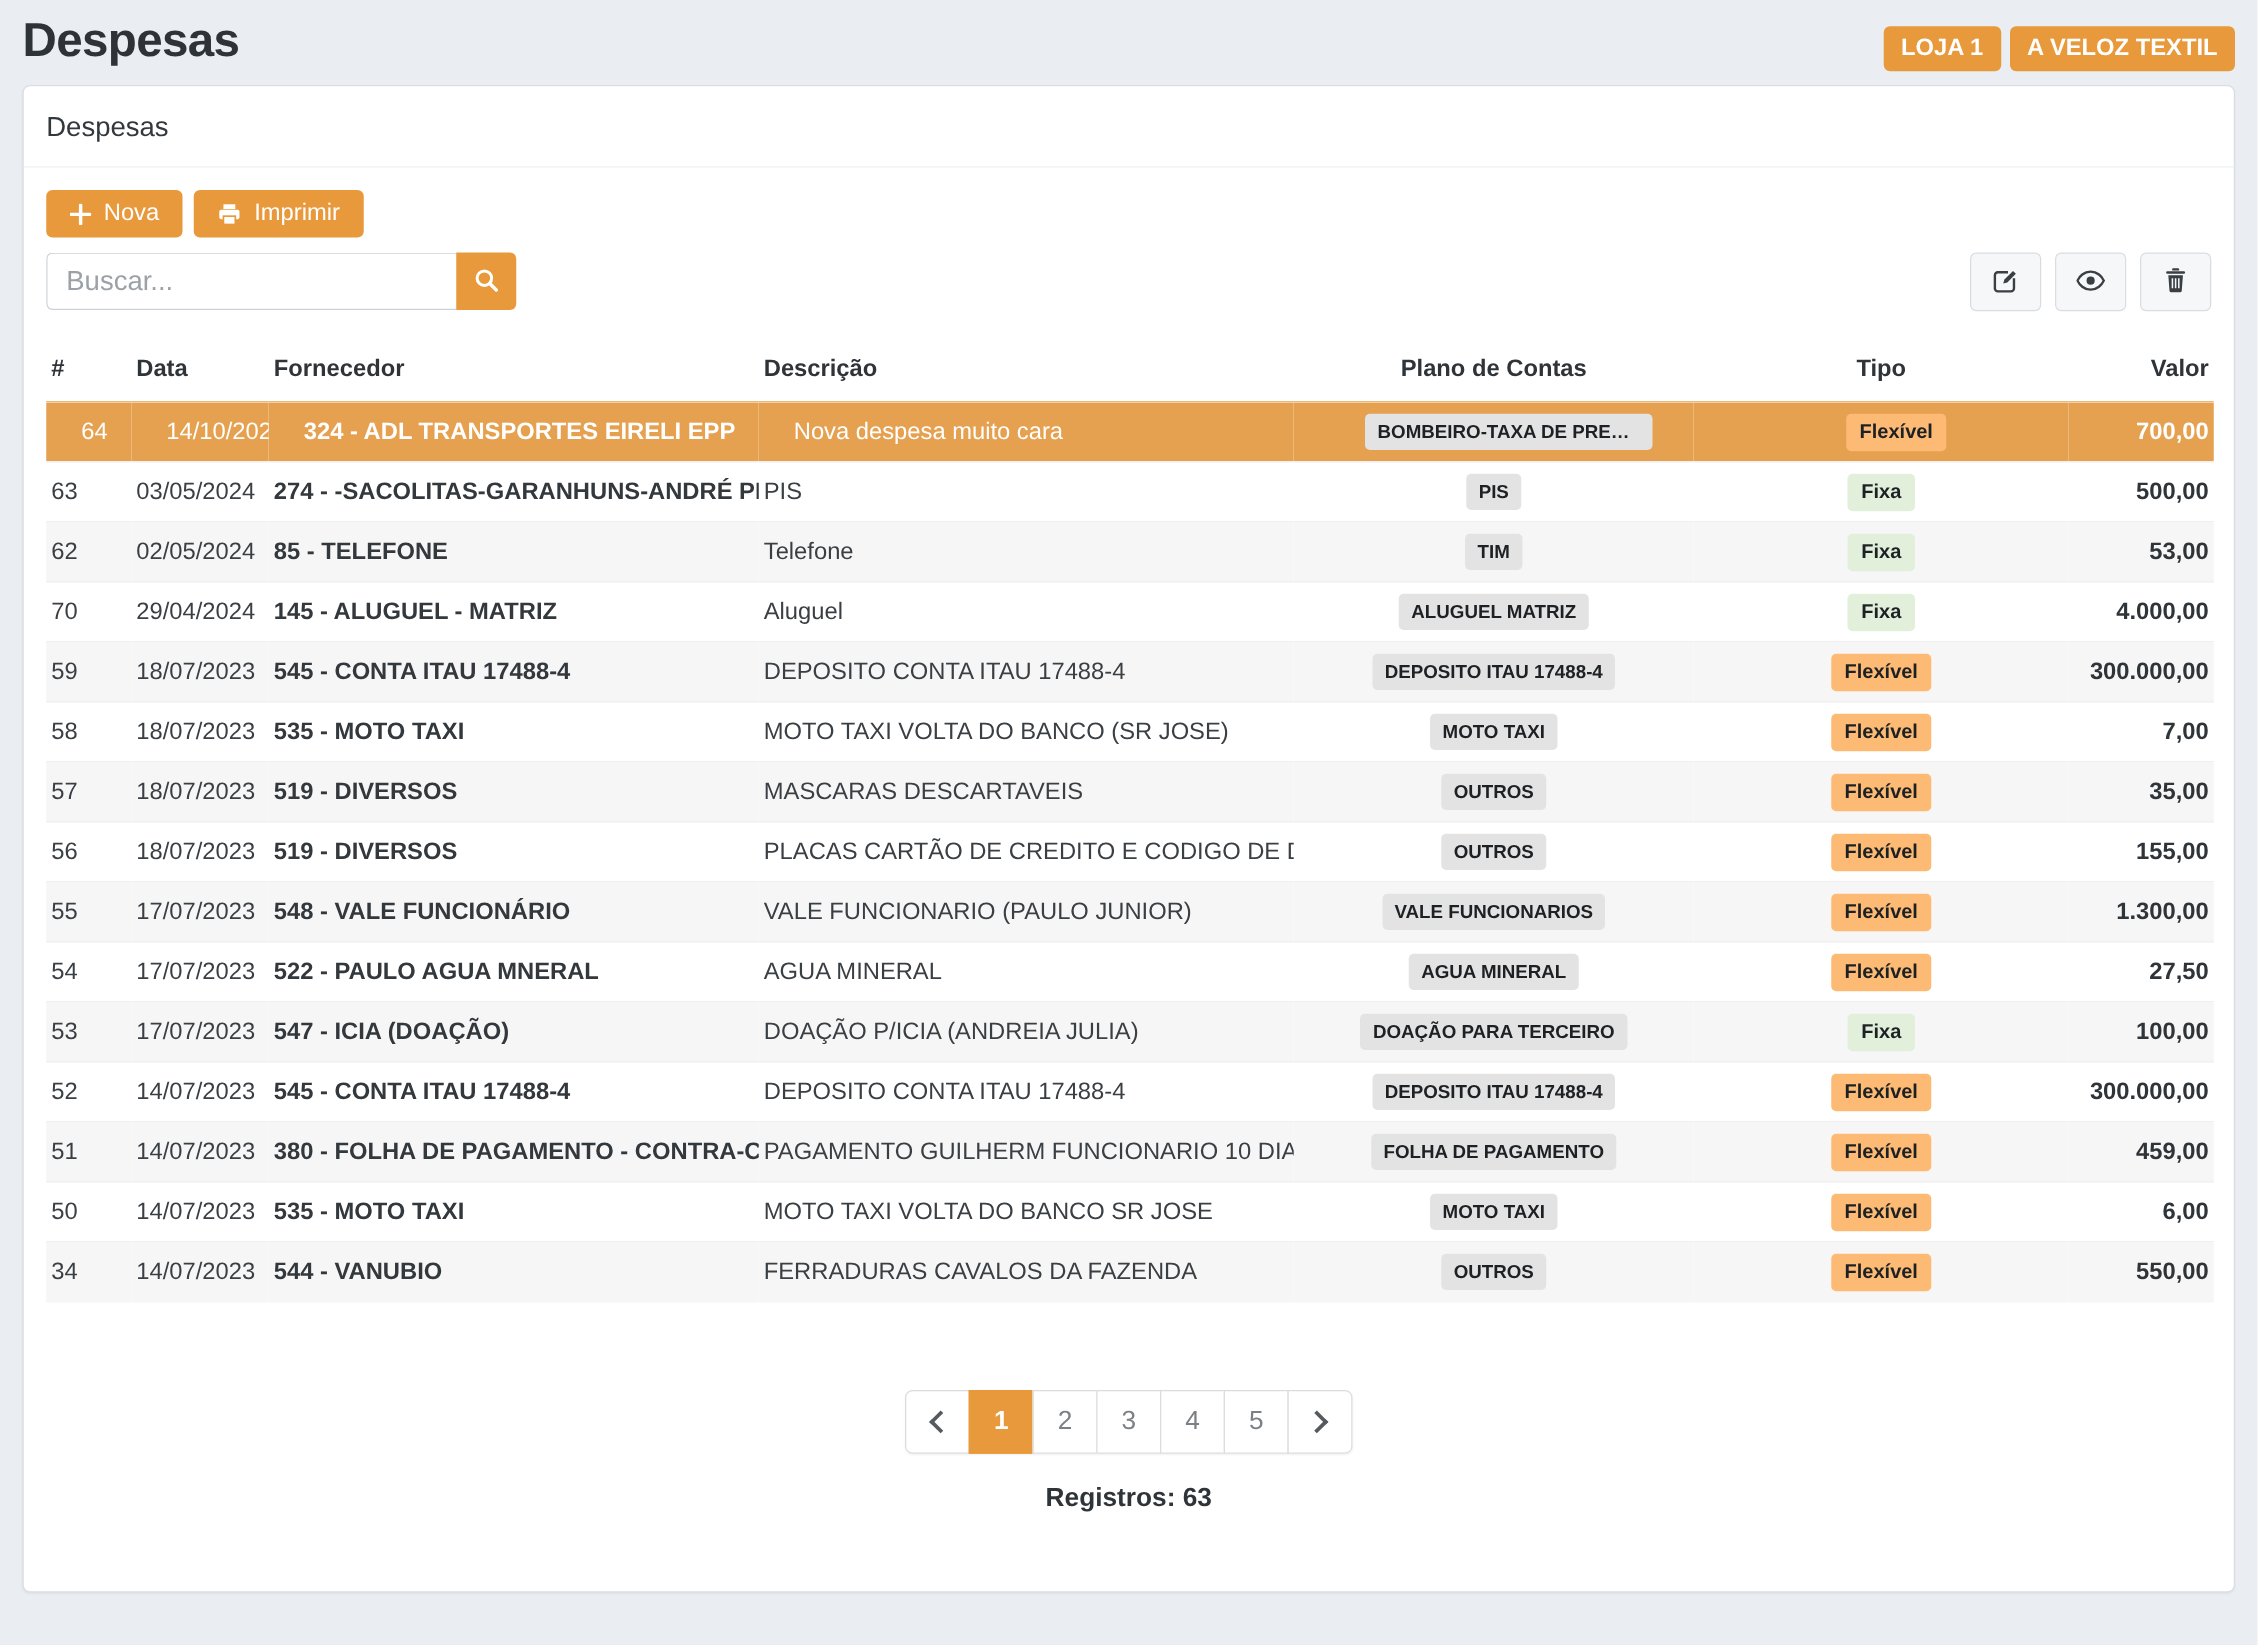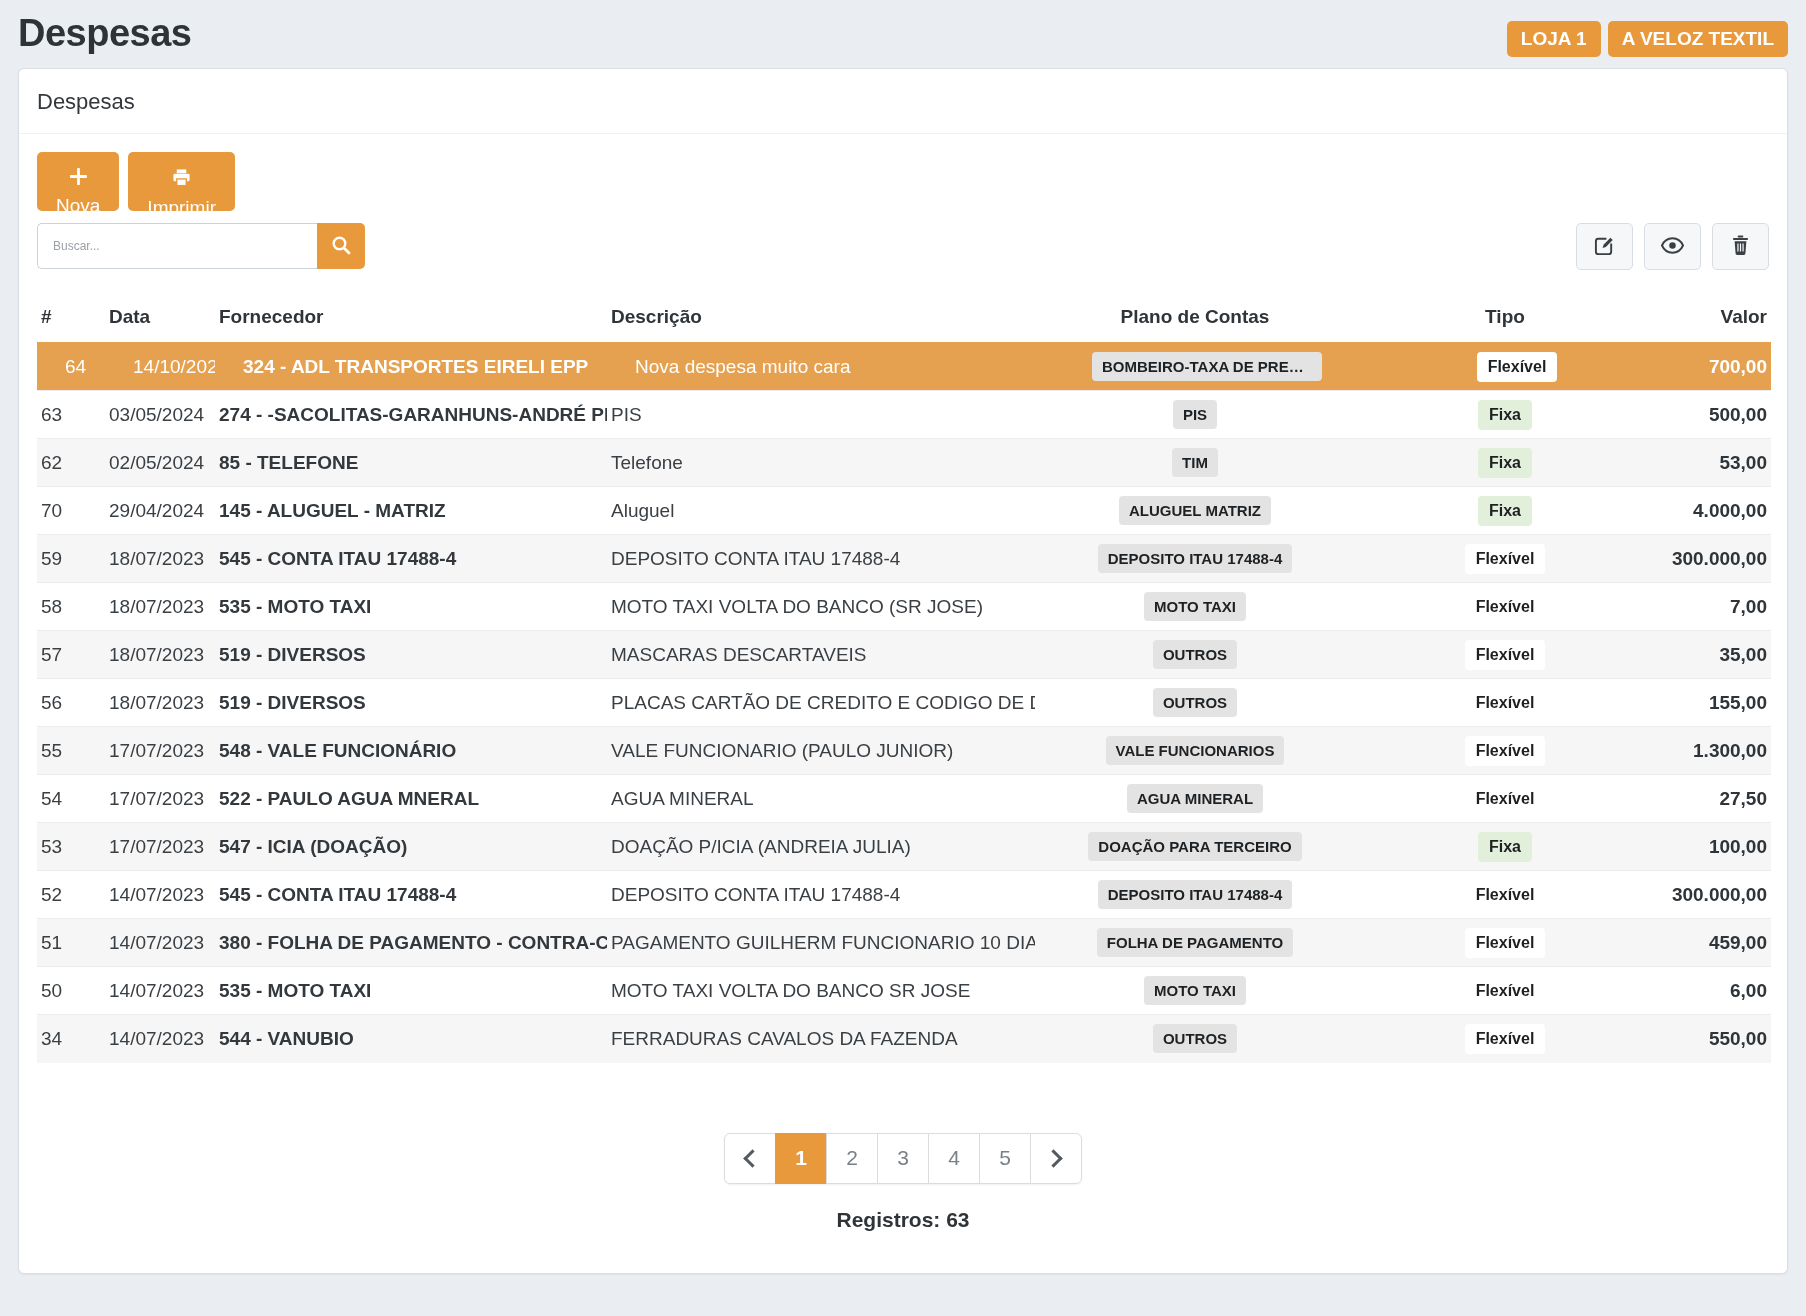--- a/index.html
+++ b/index.html
@@ -30,30 +30,30 @@
   .card-header {
     padding: 20px 18px 18px; font-size: 22px; color: #33383d;
     border-bottom: 1px solid #eef0f2;
   }
   .card-body { padding: 18px; }
 
   
   .toolbar-row { display: flex; gap: 9px; margin-bottom: 12px; }
   .btn-orange {
     background: #e8993b; color: #fff; border: none; border-radius: 5px;
-    font-size: 19px; font-family: inherit; height: 59px; padding: 16px 19px;
-    display: inline-flex; align-items: center; gap: 10px; cursor: pointer; flex-direction: column;
+    font-size: 19px; font-family: inherit; height: 38px; padding: 16px 19px;
+    display: inline-flex; align-items: center; gap: 10px; cursor: pointer;
   }
   .btn-orange svg { display: block; }
 
   .search-row { display: flex; justify-content: space-between; align-items: flex-start; margin-bottom: 28px; }
   .search-group { display: flex; }
   .search-input {
-    width: 280px; height: 46px; border: 1px solid #ccd2d7; border-right: none;
-    border-radius: 5px 0 0 5px; padding: 0 15px; font-size: 12px; font-family: inherit; color: #333;
+    width: 328px; height: 46px; border: 1px solid #ccd2d7; border-right: none;
+    border-radius: 5px 0 0 5px; padding: 0 15px; font-size: 22px; font-family: inherit; color: #333;
   }
   .search-input::placeholder { color: #9ba1a7; }
   .search-btn {
     width: 48px; height: 46px; background: #e8993b; border: none;
     border-radius: 0 5px 5px 0; display: flex; align-items: center; justify-content: center; cursor: pointer;
   }
   .icon-buttons { display: flex; gap: 11px; }
   .icon-btn {
     width: 57px; height: 47px; background: #f6f7f8; border: 1px solid #d9dde1;
     border-radius: 5px; display: flex; align-items: center; justify-content: center; cursor: pointer;
@@ -84,21 +84,21 @@
   .badge-plan {
     display: inline-block; background: #e3e3e3; color: #1d2124;
     font-size: 15px; font-weight: 700; padding: 6px 10px; border-radius: 4px;
     max-width: 230px; white-space: nowrap; overflow: hidden; text-overflow: ellipsis;
     vertical-align: middle;
   }
   .badge-type {
     display: inline-block; color: #1d2124; font-size: 16px; font-weight: 700;
     padding: 6px 11px; border-radius: 4px; vertical-align: middle;
   }
-  .badge-type.flex { background: #ffffff; }
+  .badge-type.flex { background: #fdba74; }
   .badge-type.fixa { background: #e2efdb; }
 
   
   .pagination-wrap { display: flex; justify-content: center; margin-top: 70px; }
   .pagination { display: flex; border-radius: 6px; box-shadow: 0 1px 2px rgba(0,0,0,.06); }
   .page-item {
     width: 52px; height: 51px; background: #fff; border: 1px solid #dcdcdc;
     margin-left: -1px; display: flex; align-items: center; justify-content: center;
     font-size: 21px; color: #7b8085; cursor: pointer; user-select: none;
   }

